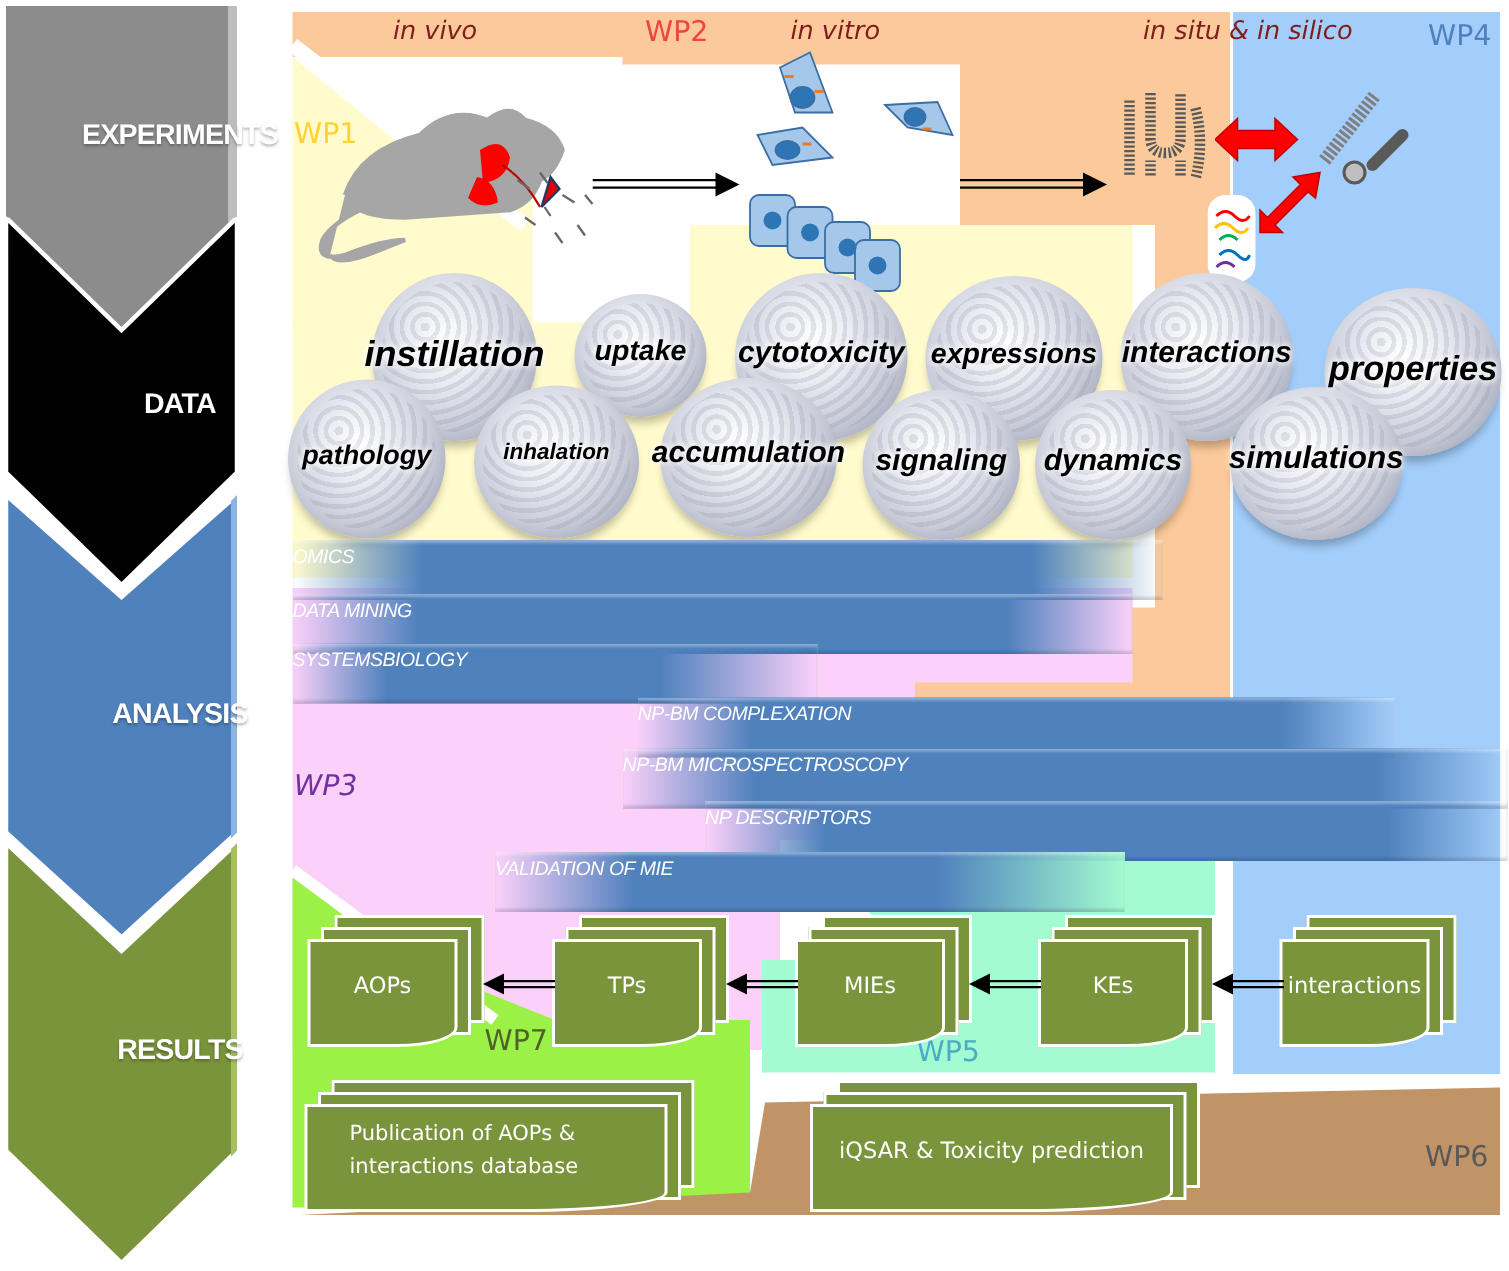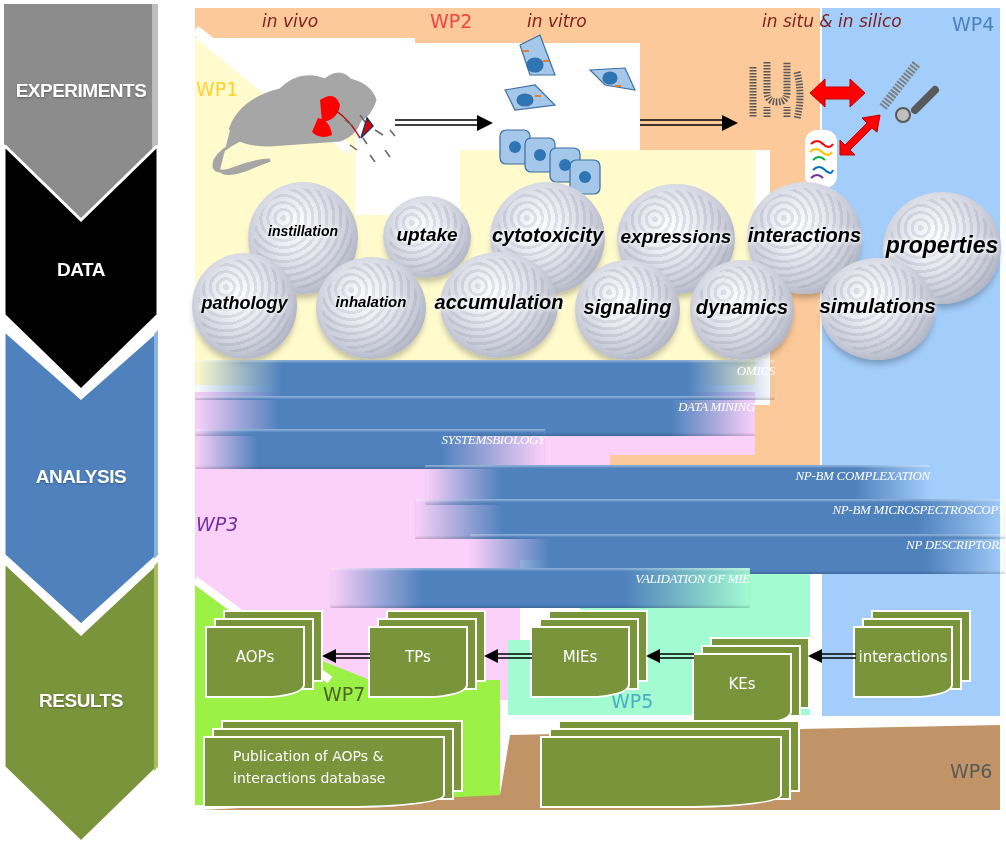--- a/index.html
+++ b/index.html
@@ -1,36 +1,36 @@
 <!DOCTYPE html>
 <html><head>
 <meta charset="utf-8">
 <style>
   html,body{margin:0;padding:0;background:#fff;}
   body{width:1006px;height:847px;position:relative;overflow:hidden;font-family:"Liberation Sans",sans-serif;}
   .abs{position:absolute;}
   
   .stage{position:absolute;left:4px;width:154px;}
   .stage svg{position:absolute;left:0;top:0;}
-  .stage-label{position:absolute;left:0;width:154px;text-align:center;color:#fff;font-weight:bold;font-size:19px;letter-spacing:-0.5px;text-shadow:0 1px 2px rgba(0,0,0,.3);}
+  .stage-label{position:absolute;left:0;width:154px;text-align:center;color:#fff;font-weight:bold;font-size:19px;letter-spacing:-0.5px;text-shadow:0 1px 2px rgba(0,0,0,.3);padding-left:39px;}
   
   #regions{position:absolute;left:0;top:0;}
   .wp{position:absolute;font-size:19px;font-family:"DejaVu Sans",sans-serif;font-weight:normal;}
   .cond{position:absolute;font-size:17px;font-style:italic;color:#7f1d1d;font-family:"DejaVu Sans",sans-serif;}
   
   .ball{position:absolute;border-radius:50%;
     background:radial-gradient(ellipse at 45% 40%,#ffffff 0%,#e9ebf2 30%,#c9ccd8 60%,#9ea2b5 85%,#7d8197 100%);
     box-shadow:0 6px 6px -2px rgba(0,0,0,.25);}
   .ball::after{content:"";position:absolute;inset:6px;border-radius:50%;
     background:repeating-radial-gradient(circle at 30% 30%,rgba(120,124,145,.18) 0 3px,transparent 3px 7px);}
   .ball-label{position:absolute;left:-20px;right:-20px;text-align:center;font-weight:bold;font-style:italic;color:#000;
     font-family:"Liberation Sans",sans-serif;z-index:2;text-shadow:0 0 4px #fff,0 0 6px #fff;}
   
-  .bar{position:absolute;height:40px;color:#fff;font-size:13px;font-style:italic;font-family:Liberation Serif, serif;
-    text-align:right;line-height:22px;letter-spacing:-0.3px;}
+  .bar{position:absolute;height:40px;color:#fff;font-size:13px;font-style:italic;font-family:Liberation Sans, sans-serif;
+    text-align:left;line-height:22px;letter-spacing:-0.3px;}
   
   .doc{position:absolute;}
   .doc .sheet{position:absolute;background:#7a943c;border:2px solid #fff;box-sizing:border-box;}
   .doc-label{position:absolute;color:#fff;font-size:15px;font-family:"DejaVu Sans",sans-serif;text-align:center;z-index:3;}
   .arrow{position:absolute;}
 </style>
 </head>
 <body>
 
 <svg id="regions" width="1006" height="847">
@@ -184,21 +184,21 @@
       <path d="M6,14 q6,-6 12,0 t10,0" stroke="#ff0000"></path>
       <path d="M5,22 q6,-6 12,0 t10,0" stroke="#ffc000"></path>
       <path d="M8,30 q6,-6 12,0" stroke="#00b050"></path>
       <path d="M8,40 q6,-6 12,0 t8,0" stroke="#0070c0"></path>
       <path d="M6,48 q6,-6 12,0" stroke="#7030a0"></path>
     </g>
 </svg>
 
 <div id="balls">
     <div class="ball" style="left: 248px; top: 182px; width: 110px; height: 112px;">
-      <div class="ball-label" style="top: 40.6px; font-size: 14px;">instillation</div>
+      <div class="ball-label" style="top: 40.6px; font-size: 24px;">instillation</div>
     </div>
     <div class="ball" style="left: 383px; top: 196px; width: 88px; height: 82px;">
       <div class="ball-label" style="top: 27.7px; font-size: 19px;">uptake</div>
     </div>
     <div class="ball" style="left: 490px; top: 182px; width: 115px; height: 112px;">
       <div class="ball-label" style="top: 42px; font-size: 20px;">cytotoxicity</div>
     </div>
     <div class="ball" style="left: 617px; top: 184px; width: 118px; height: 110px;">
       <div class="ball-label" style="top: 41.7px; font-size: 19px;">expressions</div>
     </div>
@@ -250,21 +250,21 @@
       <div class="sheet" style="left: 9px; top: 8px; width: 100px; height: 72px;"></div>
       <div class="sheet" style="left: 0px; top: 16px; width: 100px; height: 72px; border-radius: 0px 0px 40% / 0px 0px 18%;"></div>
       <div class="doc-label" style="left: 0px; width: 100px; top: 38px; font-size: 15px;">TPs</div>
     </div>
     <div class="doc" style="left: 530px; top: 610px; width: 118px; height: 90px;">
       <div class="sheet" style="left: 18px; top: 0px; width: 100px; height: 72px;"></div>
       <div class="sheet" style="left: 9px; top: 8px; width: 100px; height: 72px;"></div>
       <div class="sheet" style="left: 0px; top: 16px; width: 100px; height: 72px; border-radius: 0px 0px 40% / 0px 0px 18%;"></div>
       <div class="doc-label" style="left: 0px; width: 100px; top: 38px; font-size: 15px;">MIEs</div>
     </div>
-    <div class="doc" style="left: 692px; top: 610px; width: 118px; height: 90px; margin-top: 27px;">
+    <div class="doc" style="left: 692px; top: 610px; width: 118px; height: 90px;">
       <div class="sheet" style="left: 18px; top: 0px; width: 100px; height: 72px;"></div>
       <div class="sheet" style="left: 9px; top: 8px; width: 100px; height: 72px;"></div>
       <div class="sheet" style="left: 0px; top: 16px; width: 100px; height: 72px; border-radius: 0px 0px 40% / 0px 0px 18%;"></div>
       <div class="doc-label" style="left: 0px; width: 100px; top: 38px; font-size: 15px;">KEs</div>
     </div>
     <div class="doc" style="left: 853px; top: 610px; width: 118px; height: 90px;">
       <div class="sheet" style="left: 18px; top: 0px; width: 100px; height: 72px;"></div>
       <div class="sheet" style="left: 9px; top: 8px; width: 100px; height: 72px;"></div>
       <div class="sheet" style="left: 0px; top: 16px; width: 100px; height: 72px; border-radius: 0px 0px 40% / 0px 0px 18%;"></div>
       <div class="doc-label" style="left: 0px; width: 100px; top: 38px; font-size: 15px;">interactions</div>
@@ -273,20 +273,21 @@
       <div class="sheet" style="left: 18px; top: 0px; width: 242px; height: 72px;"></div>
       <div class="sheet" style="left: 9px; top: 8px; width: 242px; height: 72px;"></div>
       <div class="sheet" style="left: 0px; top: 16px; width: 242px; height: 72px; border-radius: 0px 0px 40% / 0px 0px 18%;"></div>
       <div class="doc-label" style="left: 30px; top: 28px; text-align: left; font-size: 14px;">Publication of AOPs &amp;</div>
       <div class="doc-label" style="left: 30px; top: 50px; text-align: left; font-size: 14px;">interactions database</div>
     </div>
     <div class="doc" style="left: 540px; top: 720px; width: 260px; height: 90px;">
       <div class="sheet" style="left: 18px; top: 0px; width: 242px; height: 72px;"></div>
       <div class="sheet" style="left: 9px; top: 8px; width: 242px; height: 72px;"></div>
       <div class="sheet" style="left: 0px; top: 16px; width: 242px; height: 72px; border-radius: 0px 0px 40% / 0px 0px 18%;"></div>
+      <div class="doc-label" style="left: 0px; width: 242px; top: 38px; font-size: 15px;">iQSAR &amp; Toxicity prediction</div>
     </div>
     <svg class="arrow" width="48" height="18" style="left: 322px; top: 647px; z-index: 4;">
       <line x1="12" y1="7" x2="48" y2="7" stroke="#000" stroke-width="1.5"></line>
       <line x1="12" y1="11" x2="48" y2="11" stroke="#000" stroke-width="1.5"></line>
       <polygon points="0,9 14,2 14,16" fill="#000"></polygon>
     </svg>
     <svg class="arrow" width="48" height="18" style="left: 484px; top: 647px; z-index: 4;">
       <line x1="12" y1="7" x2="48" y2="7" stroke="#000" stroke-width="1.5"></line>
       <line x1="12" y1="11" x2="48" y2="11" stroke="#000" stroke-width="1.5"></line>
       <polygon points="0,9 14,2 14,16" fill="#000"></polygon>

